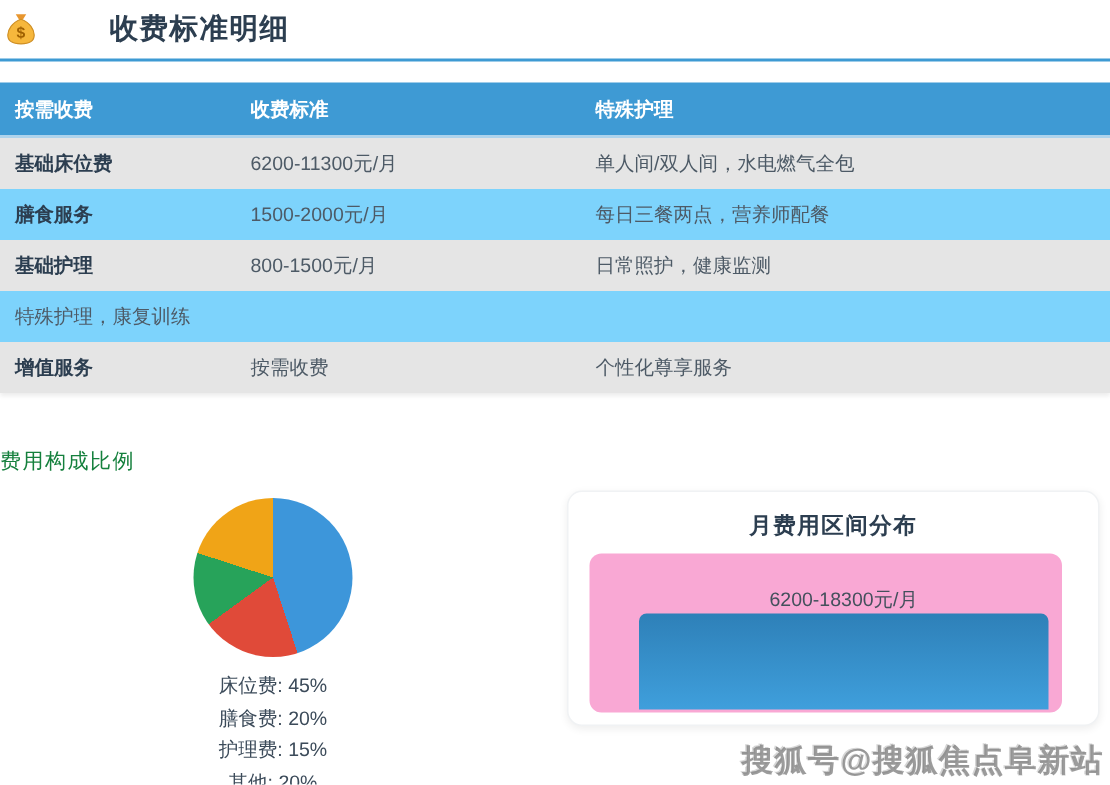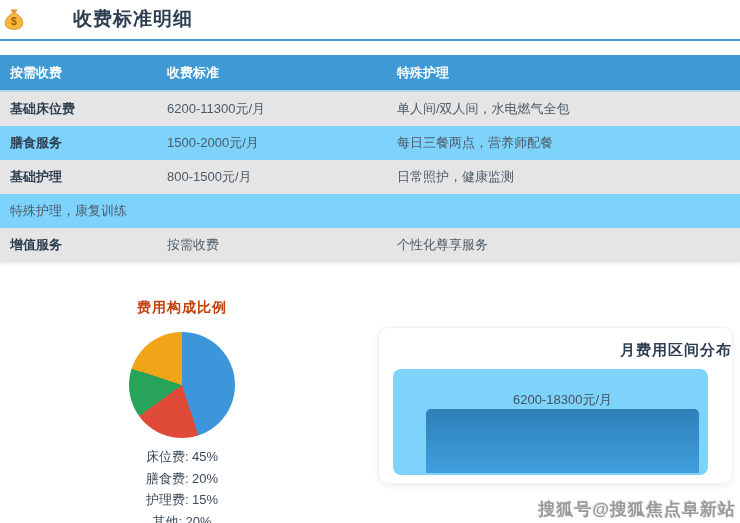--- a/index.html
+++ b/index.html
@@ -28,62 +28,62 @@
     border-bottom: 2px solid #aed3ec;
   }
   .thead > div:first-child, .trow > div:first-child { padding-left: 10px; }
   .trow { height: 34px; font-size: 13px; color: #4d5a66; background: #e5e5e5; }
   .trow.alt { background: #7dd3fc; }
   .trow .c0 { font-weight: bold; color: #2c3e50; }
 
   
   .pie-title {
     position: absolute; left: 0; top: 299px; width: 364px;
-    text-align: center; font-size: 14px; font-weight: bold; color: #c2410c;
+    text-align: left; font-size: 14px; font-weight: normal; color: #15803d;
     letter-spacing: 1px;
   }
   .pie {
     position: absolute; left: 129px; top: 332px;
     width: 106px; height: 106px; border-radius: 50%;
   }
   .pie-legend {
     position: absolute; left: 0; top: 446px; width: 364px;
     text-align: center; font-size: 13px; color: #3c4b5a; line-height: 21.5px;
   }
 
   
   .fee-card {
     position: absolute; left: 378px; top: 327px;
     width: 355px; height: 157px;
     background: #ffffff; border: 1px solid #f0f2f4; border-radius: 10px;
     box-shadow: 0 2px 6px rgba(0,0,0,0.07);
   }
   .card-title {
-    margin-top: 13px; text-align: right;
+    margin-top: 13px; text-align: center;
     font-size: 15px; font-weight: bold; color: #2c3e50; letter-spacing: 1px;
   }
   .bar-panel {
     position: absolute; left: 14px; top: 41px;
     width: 315px; height: 106px;
-    background: #7dd3fc; border-radius: 8px;
+    background: #f9a8d4; border-radius: 8px;
   }
   .bar-label {
     position: absolute; left: 33px; top: 22px; width: 273px;
     text-align: center; font-size: 13px; color: #44505c;
   }
   .range-bar {
     position: absolute; left: 33px; top: 40px;
     width: 273px; height: 64px;
     border-radius: 5px 5px 0 0;
   }
 
   
   .watermark {
     position: absolute; right: 4px; bottom: 2px;
-    font-size: 17px; font-weight: bold;
+    font-size: 21px; font-weight: bold;
     color: rgba(128,128,128,0.78);
     text-shadow: 1px 1px 0 rgba(255,255,255,0.9), -1px -1px 0 rgba(90,90,90,0.25);
     letter-spacing: 1px;
   }
 </style>
 </head>
 <body>
 
 <div class="page-header">
   <span class="icon-wrap">

